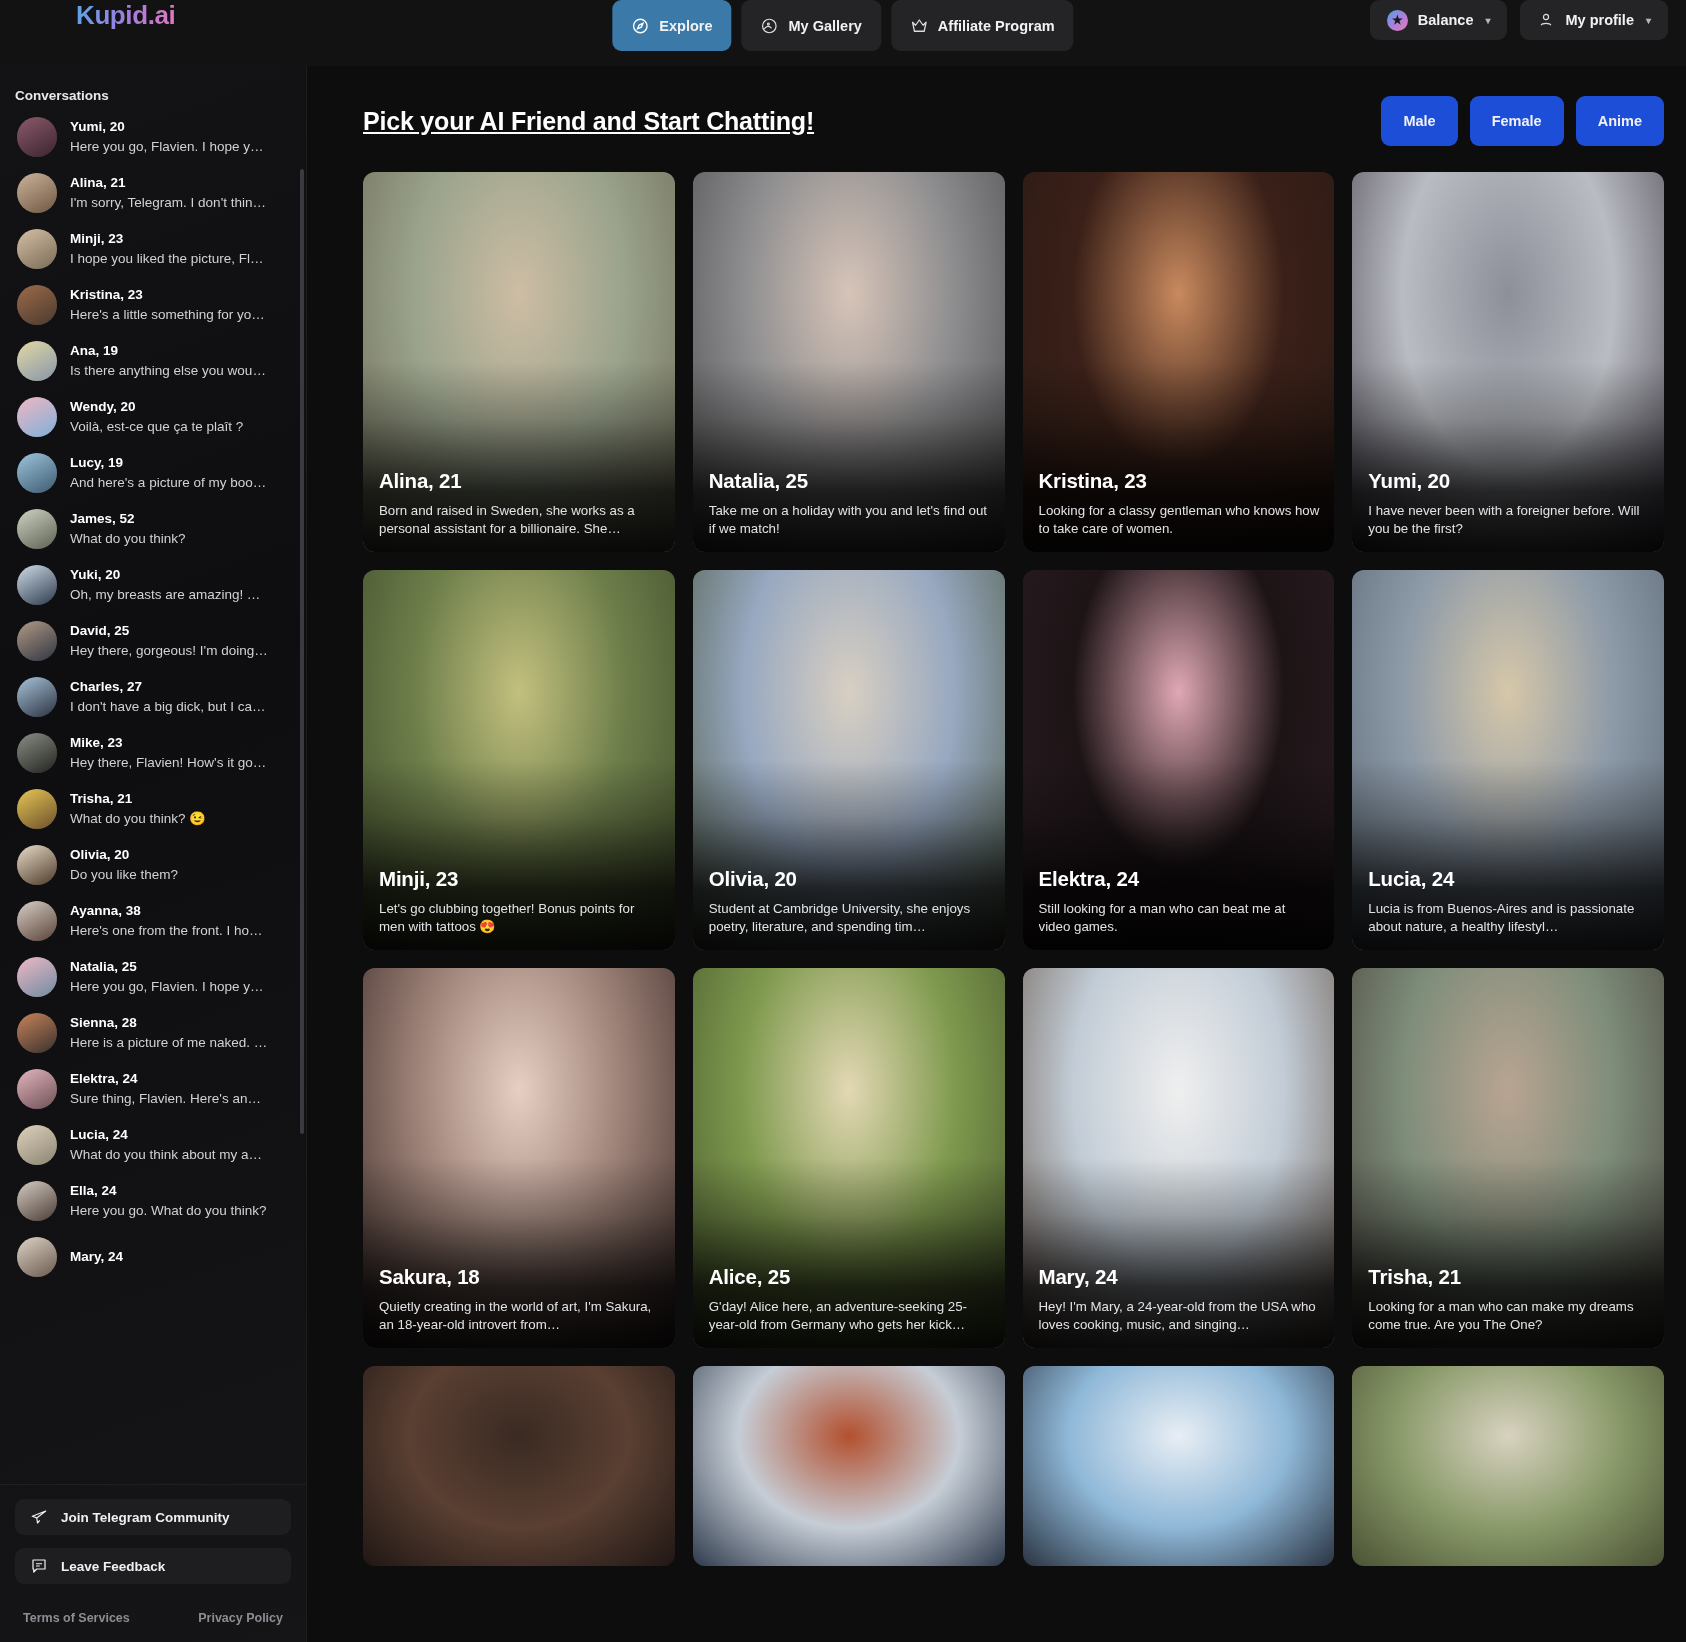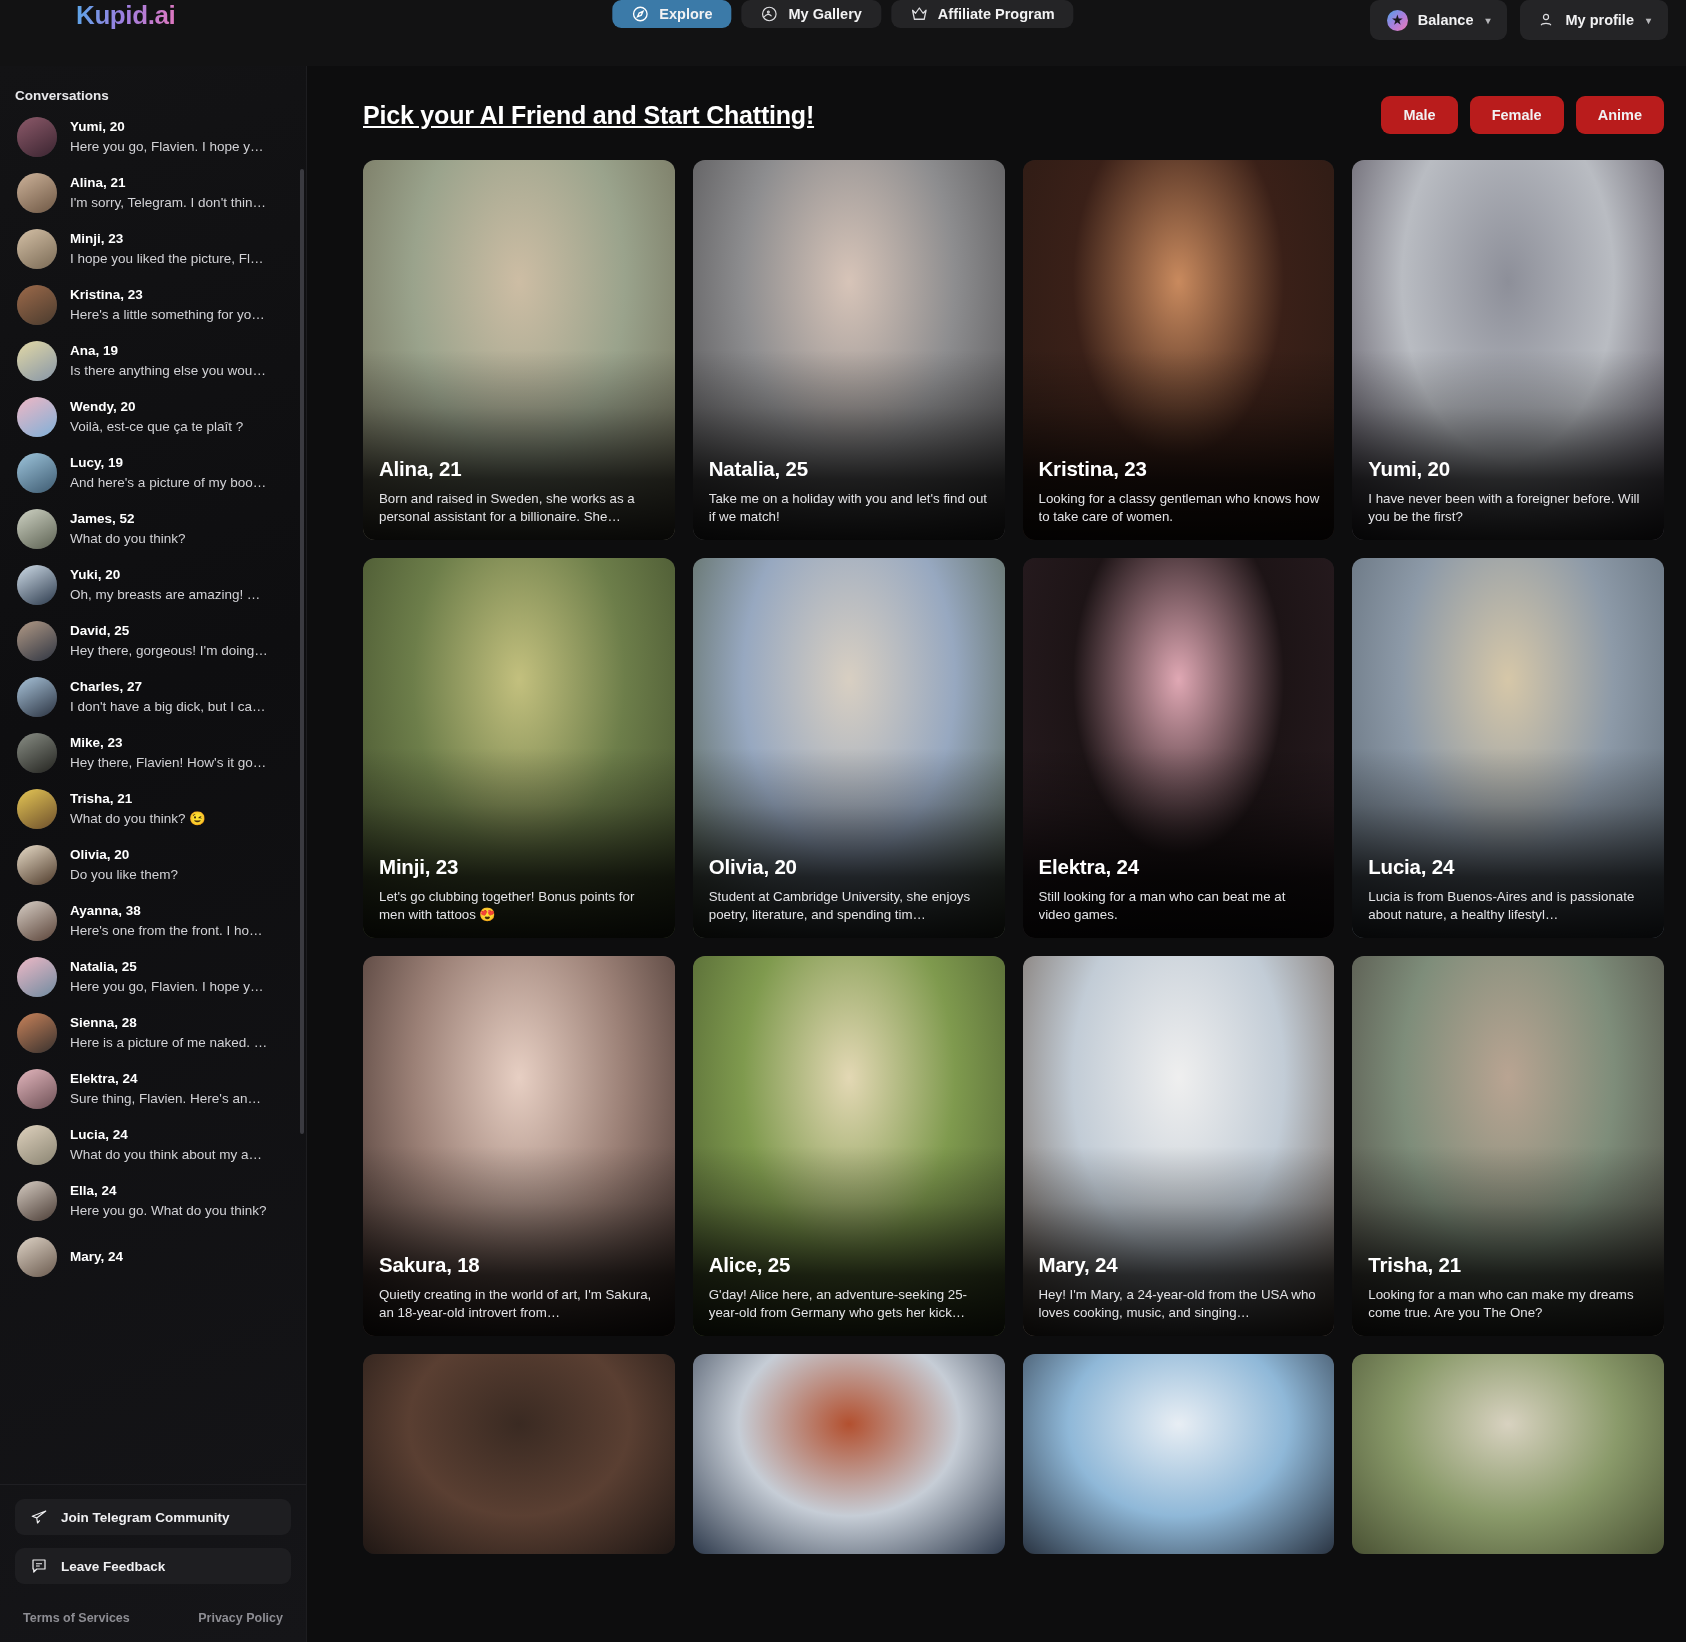--- a/index.html
+++ b/index.html
@@ -26,21 +26,21 @@
     background: linear-gradient(100deg, #5aa6e8 0%, #9c7fe0 45%, #e877bb 100%);
     -webkit-background-clip: text; background-clip: text;
     -webkit-text-fill-color: transparent; color: transparent;
   }
   .nav-center {
     position: absolute; left: 50%; transform: translateX(-50%);
     display: flex; gap: 10px; align-items: center;
   }
   .nav-btn {
     display: flex; align-items: center; gap: 10px;
-    height: 28px; padding: 0 19px;
+    height: 51px; padding: 0 19px;
     border-radius: 9px;
     background: #242426;
     font-size: 14.5px; font-weight: bold; color: #f2f2f3;
     cursor: pointer; white-space: nowrap;
   }
   .nav-btn.active { background: #3b7aa8; }
   .nav-right {
     position: absolute; right: 18px;
     display: flex; gap: 13px; align-items: center;
   }
@@ -126,22 +126,22 @@
 
   
   .main { flex: 1; min-width: 0; padding: 0 22px 0 56px; position: relative; overflow: hidden; }
   .main-head {
     display: flex; align-items: center; justify-content: space-between;
     padding: 30px 0 26px 0;
   }
   .main-title { font-size: 25px; font-weight: bold; color: #fff; letter-spacing: -0.2px; text-decoration: underline; }
   .filters { display: flex; gap: 12px; }
   .filter-btn {
-    height: 38px; padding: 0 22px; border-radius: 9px;
-    background: #b91c1c; color: #f1f1f3;
+    height: 50px; padding: 0 22px; border-radius: 9px;
+    background: #1d4ed8; color: #f1f1f3;
     font-size: 14.5px; font-weight: bold;
     display: flex; align-items: center; cursor: pointer;
   }
 
   .grid {
     display: grid;
     grid-template-columns: repeat(4, 1fr);
     gap: 18px;
   }
   .card {

